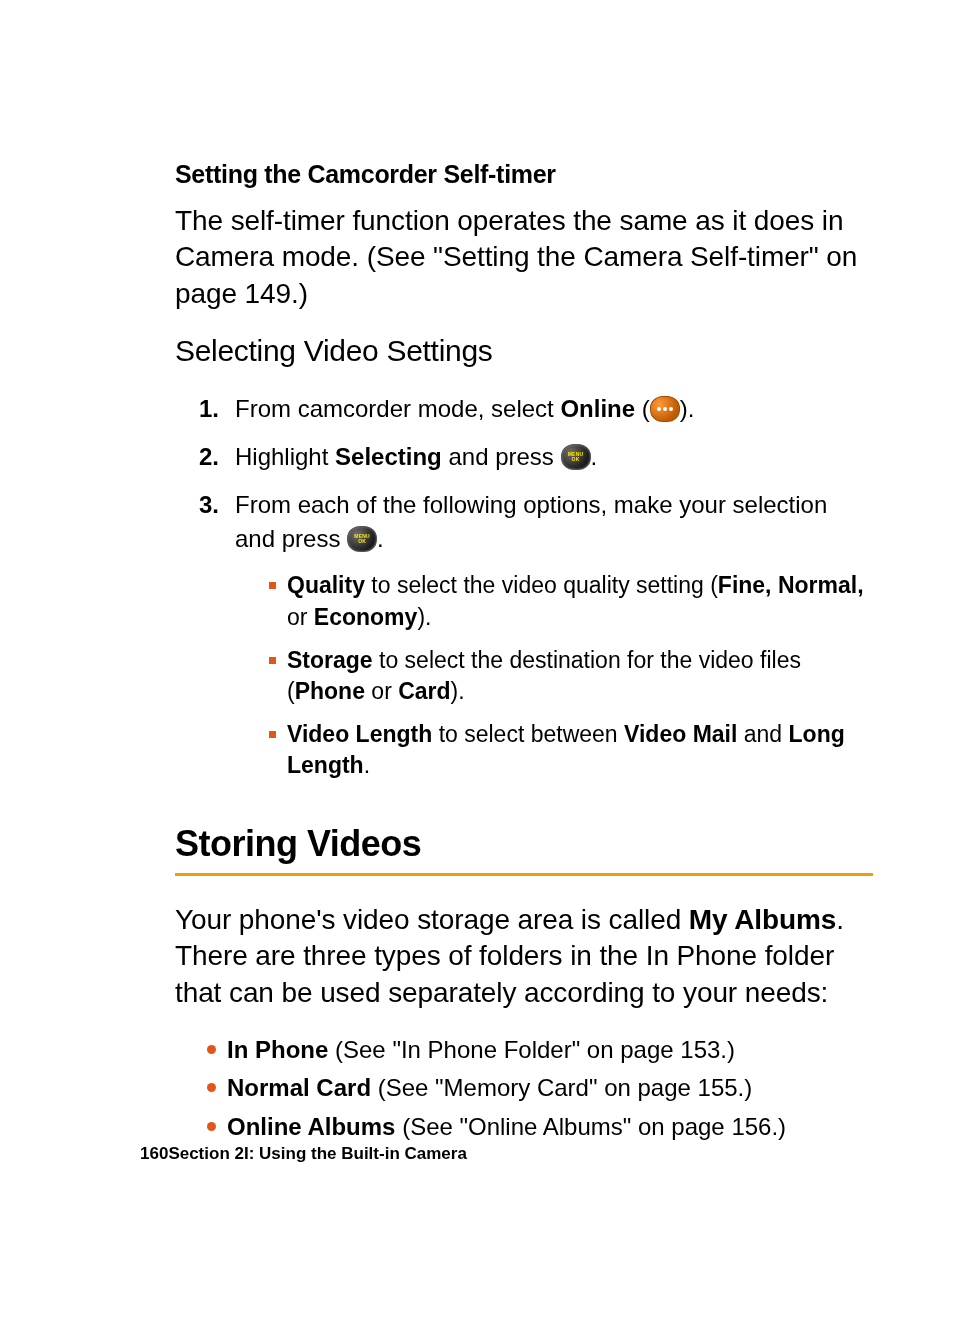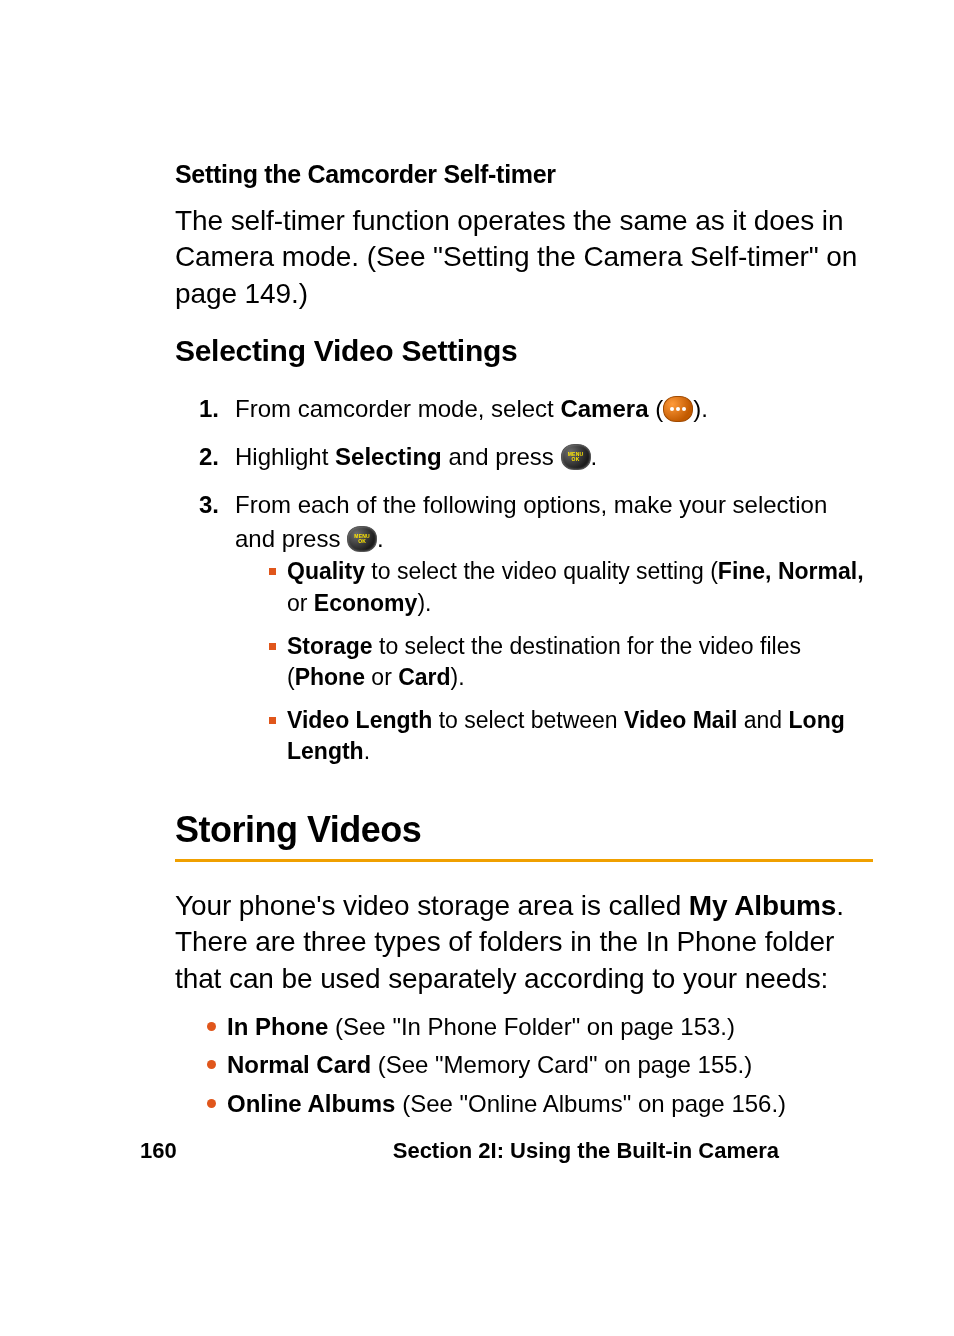--- a/index.html
+++ b/index.html
@@ -18,21 +18,21 @@
     }
     .para {
       font-size: 28px;
       line-height: 1.3;
       font-weight: 400;
       margin-bottom: 22px;
       letter-spacing: -0.1px;
     }
     .h2a {
       font-size: 30px;
-      font-weight: 700;
+      font-weight: 400;
       letter-spacing: -0.3px;
       margin-bottom: 24px;
     }
     .boldlabel {
       font-size: 24px;
       font-weight: 700;
       letter-spacing: -0.3px;
       margin-bottom: 20px;
     }
     .ol {
@@ -93,20 +93,21 @@
     .icon-opt .dots {
       display: flex;
       gap: 2px;
     }
     .icon-opt .dots span {
       width: 4px; height: 4px; border-radius: 50%; background: #fff; display: block;
     }
     .sublist {
       list-style: none;
       margin-left: 34px;
+      margin-top: 14px;
     }
     .sublist > li {
       position: relative;
       padding-left: 18px;
       font-size: 23px;
       line-height: 1.35;
       margin-bottom: 12px;
     }
     .sublist > li::before {
       content: "";
@@ -149,42 +150,41 @@
       height: 9px;
       border-radius: 50%;
       background: #e0561b;
     }
     .footer {
       position: absolute;
       left: 0;
       right: 0;
       bottom: 172px;
       display: flex;
-      justify-content: space-between;
       padding: 0 175px 0 140px;
-      font-size: 22px;
+      font-size: 17px;
       font-weight: 700;
     }
     .footer .pg { }
   </style>
 </head>
 <body>
 
 <div class="page">
 
   <div class="subheading">Setting the Camcorder Self-timer</div>
   <div class="para">The self-timer function operates the same as it does in Camera mode. (See "Setting the Camera Self-timer" on page 149.)</div>
 
   <div class="h2a">Selecting Video Settings</div>
 
   <ol class="ol">
     <li>
       <span class="num">1.</span>
       <span class="content">
-        <span>From camcorder mode, select </span><span class="inline-bold">Camera</span><span> (</span><span class="icon-opt">
+        <span>From camcorder mode, select </span><span class="inline-bold">Online</span><span> (</span><span class="icon-opt">
             <span class="dots">
               <span></span>
               <span></span>
               <span></span>
             </span>
           </span><span>).</span>
       </span>
     </li>
     <li>
       <span class="num">2.</span>
@@ -213,21 +213,21 @@
             <span class="inline-bold">Video Length</span><span> to select between </span><span class="inline-bold">Video Mail</span><span> and </span><span class="inline-bold">Long Length</span><span>.</span>
           </li>
         </ul>
       </span>
     </li>
   </ol>
 
   <div class="h1">Storing Videos</div>
   <hr class="rule">
 
-  <div class="para" style="margin-bottom:14px;">
+  <div class="para" style="margin-bottom:23px;">
     <span>Your phone's video storage area is called </span><span class="inline-bold">My Albums</span><span>. There are three types of folders in the In Phone folder that can be used separately according to your needs:</span>
   </div>
 
   <ul class="round-list">
     <li>
       <span class="inline-bold">In Phone</span><span> (See "In Phone Folder" on page 153.)</span>
     </li>
     <li>
       <span class="inline-bold">Normal Card</span><span> (See "Memory Card" on page 155.)</span>
     </li>

